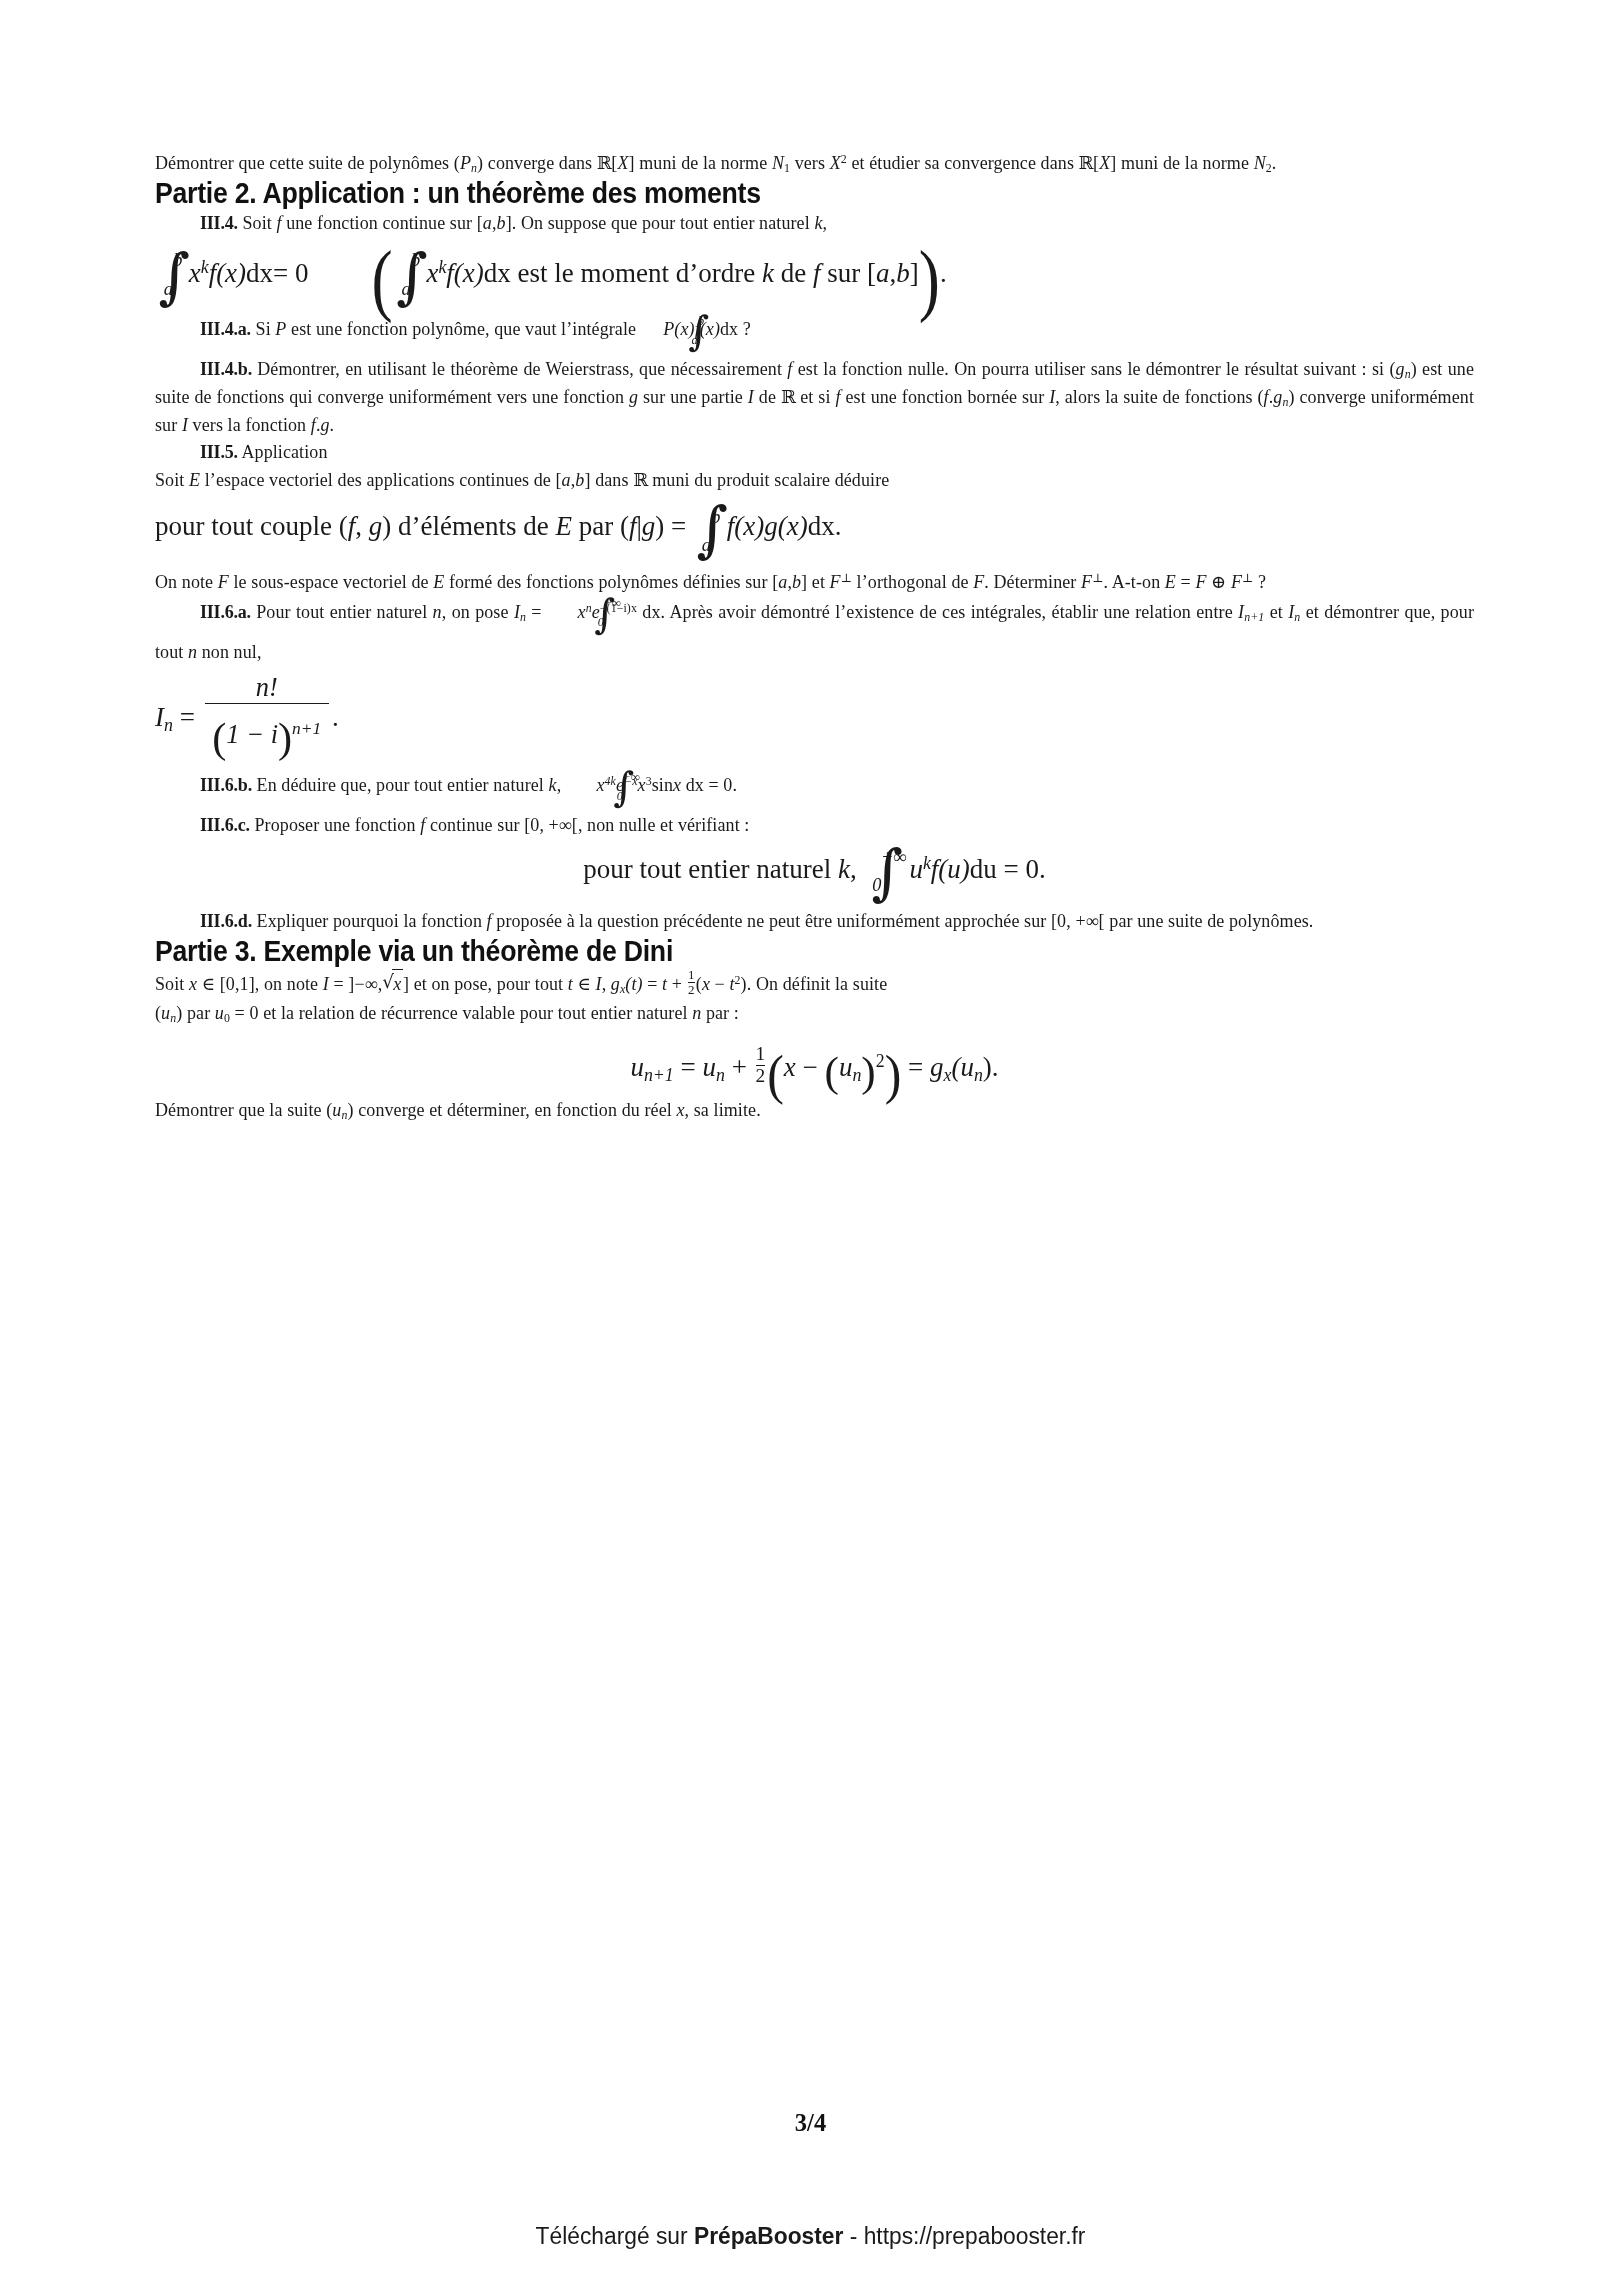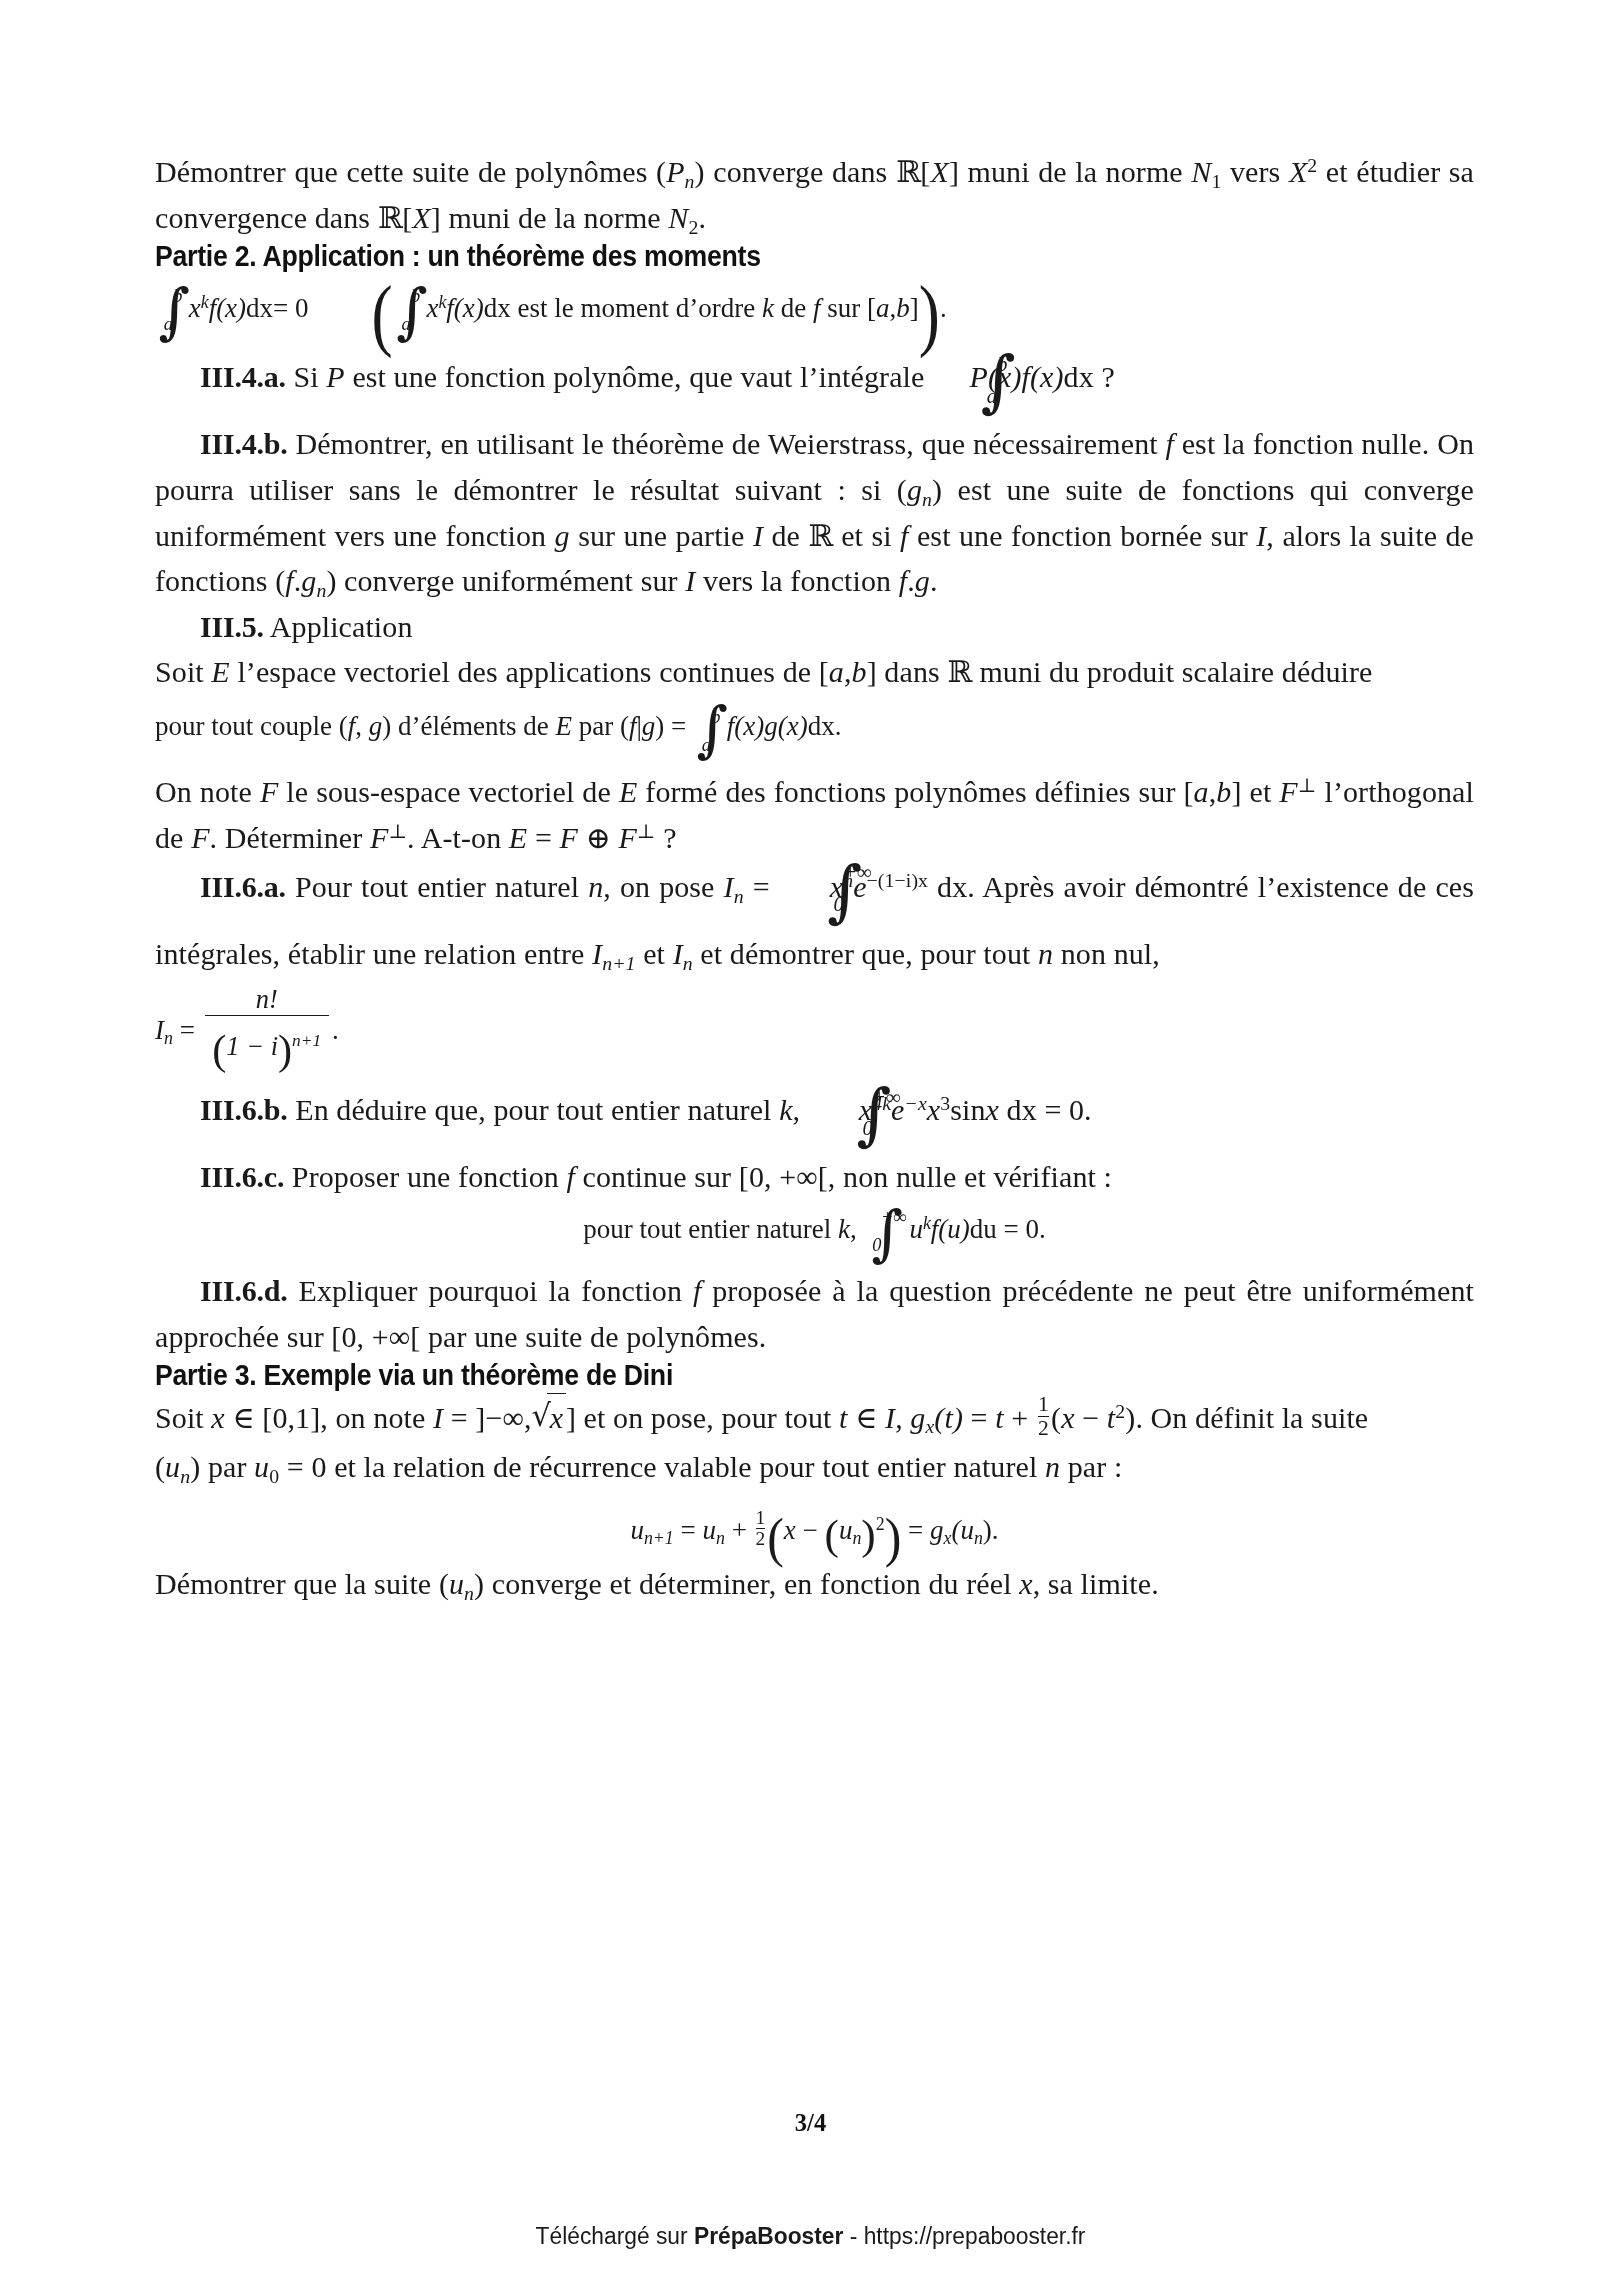--- a/index.html
+++ b/index.html
@@ -25,21 +25,21 @@
   .content {
     position: absolute;
     left: 155px;
     top: 149px;
     width: 1319px;
   }
 
   
   p.para {
     margin: 0 0 0 0;
-    font-size: 30px;
+    font-size: 18px;
     line-height: 1.52;
     text-align: justify;
     text-justify: inter-word;
     letter-spacing: 0.1px;
   }
   .indent { text-indent: 45px; }
   .gap-m  { margin-top: 29px; }
   .gap-l  { margin-top: 41px; }
   .gap-xl { margin-top: 55px; }
 
@@ -209,20 +209,21 @@
 </head>
 <body>
 
 <div class="page">
 <div class="content">
 
   <p class="para"><span>Démontrer que cette suite de polynômes </span><span class="m mr">(</span><span class="m">P</span><sub>n</sub><span class="m mr">)</span><span> converge dans </span><span class="bb">ℝ</span><span class="m mr">[</span><span class="m">X</span><span class="m mr">]</span><span> muni de la norme </span><span class="m">N</span><sub class="up">1</sub><span> vers </span><span class="m">X</span><sup class="up">2</sup><span> et étudier sa convergence dans </span><span class="bb">ℝ</span><span class="m mr">[</span><span class="m">X</span><span class="m mr">]</span><span> muni de la norme </span><span class="m">N</span><sub class="up">2</sub><span>.</span></p>
 
   <h2 class="partie gap-xl">Partie 2. Application : un théorème des moments</h2>
 
+  <p class="para gap-l indent"><b class="qnum">III.4.</b><span> Soit </span><span class="m">f</span><span> une fonction continue sur </span><span class="m mr">[</span><span class="m">a</span><span class="m mr">,</span><span class="m">b</span><span class="m mr">]</span><span>. On suppose que pour tout entier naturel </span><span class="m">k</span><span>,</span></p>
 
   <p class="dispmath" style="margin-top:9.8px;"><span class="intg"><span class="sgn">∫</span><span class="hi">b</span><span class="lo">a</span></span><span class="m">x</span><sup>k</sup><span class="m">f(x)</span><span class="mr">dx</span><span>= 0</span><span style="display:inline-block;width:63px;"></span><span class="bigparen">(</span><span class="intg"><span class="sgn">∫</span><span class="hi">b</span><span class="lo">a</span></span><span class="m">x</span><sup>k</sup><span class="m">f(x)</span><span class="mr">dx</span><span> est le moment d’ordre </span><span class="m">k</span><span> de </span><span class="m">f</span><span> sur </span><span class="m mr">[</span><span class="m">a</span><span class="m mr">,</span><span class="m">b</span><span class="m mr">]</span><span class="bigparen">)</span><span>.</span></p>
 
   <p class="para gap-l indent" style="line-height:2.05;"><b class="qnum">III.4.a.</b><span> Si </span><span class="m">P</span><span> est une fonction polynôme, que vaut l’intégrale </span><span class="intg"><span class="sgn">∫</span><span class="hi">b</span><span class="lo">a</span></span><span class="m">P(x)</span><span class="m">f(x)</span><span class="mr">dx</span><span> ?</span></p>
 
   <p class="para gap-m indent"><b class="qnum">III.4.b.</b><span> Démontrer, en utilisant le théorème de Weierstrass, que nécessairement </span><span class="m">f</span><span> est la fonction nulle. On pourra utiliser sans le démontrer le résultat suivant : si </span><span class="m mr">(</span><span class="m">g</span><sub>n</sub><span class="m mr">)</span><span> est une suite de fonctions qui converge uniformément vers une fonction </span><span class="m">g</span><span> sur une partie </span><span class="m">I</span><span> de </span><span class="bb">ℝ</span><span> et si </span><span class="m">f</span><span> est une fonction bornée sur </span><span class="m">I</span><span>, alors la suite de fonctions </span><span class="m mr">(</span><span class="m">f</span><span class="mr">.</span><span class="m">g</span><sub>n</sub><span class="m mr">)</span><span> converge uniformément sur </span><span class="m">I</span><span> vers la fonction </span><span class="m">f</span><span class="mr">.</span><span class="m">g</span><span>.</span></p>
 
   <p class="para gap-m indent"><b class="qnum">III.5.</b><span> Application</span></p>
 
   <p class="para"><span>Soit </span><span class="m">E</span><span> l’espace vectoriel des applications continues de </span><span class="m mr">[</span><span class="m">a</span><span class="m mr">,</span><span class="m">b</span><span class="m mr">]</span><span> dans </span><span class="bb">ℝ</span><span> muni du produit scalaire déduire</span></p>

